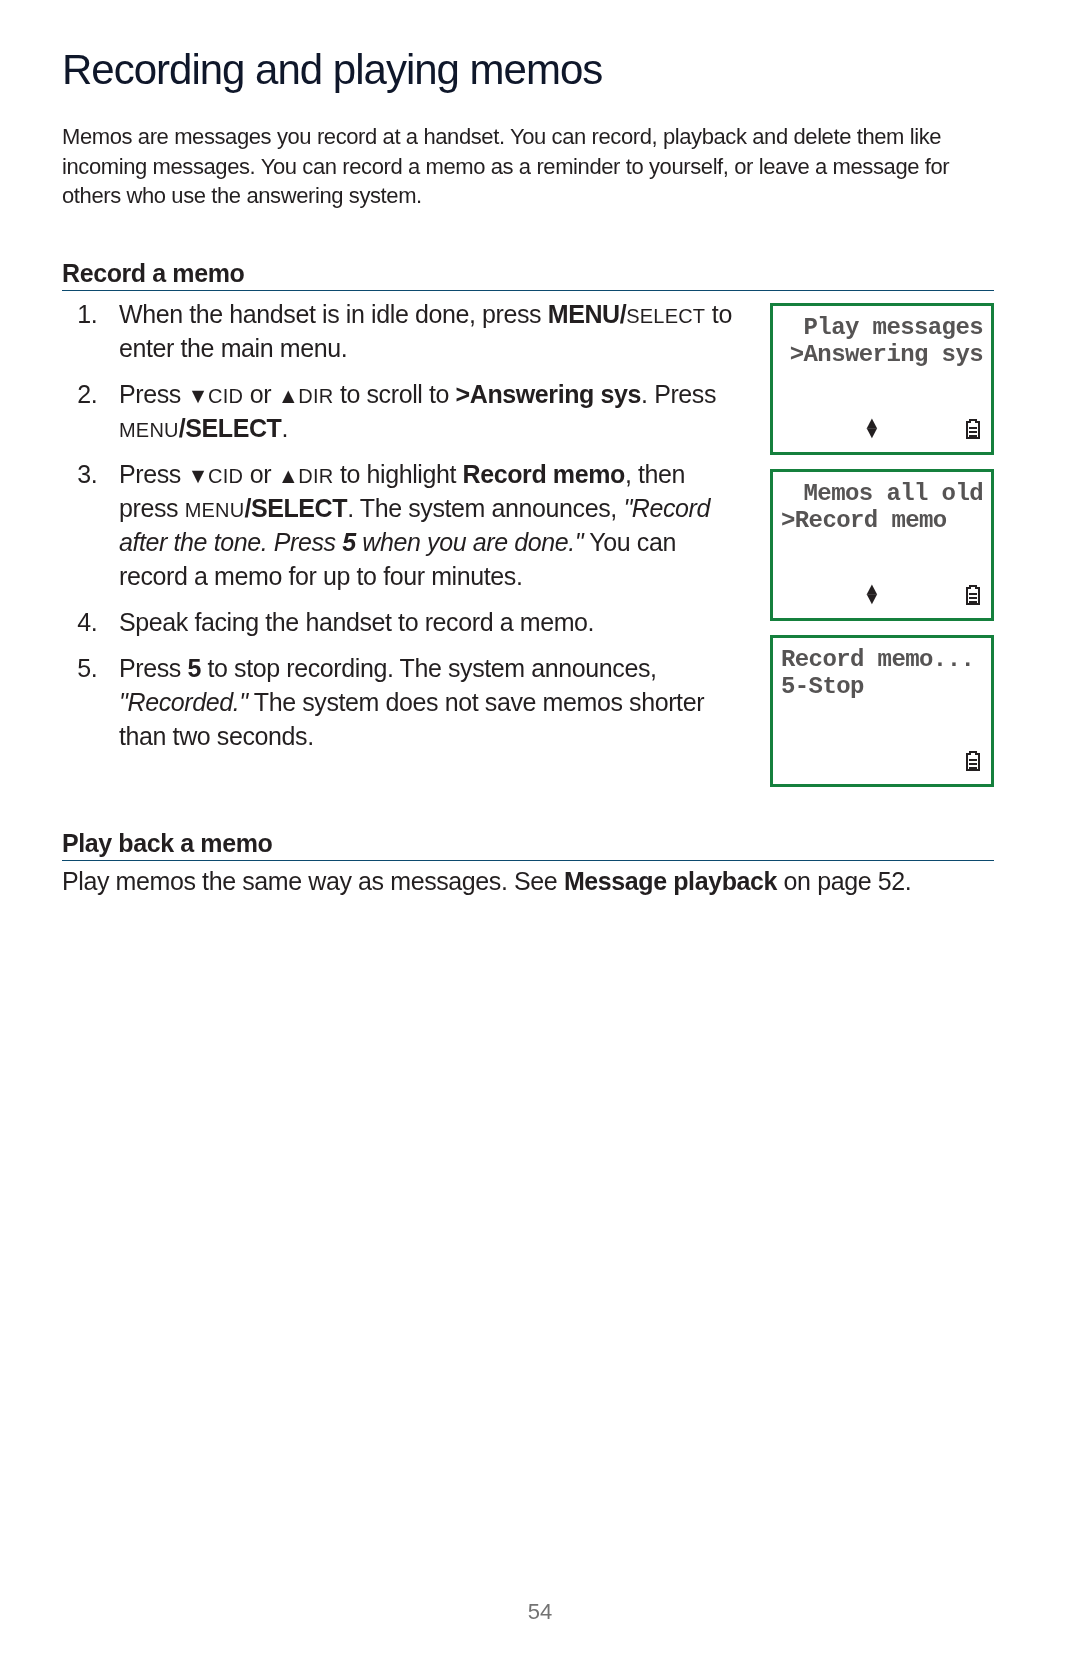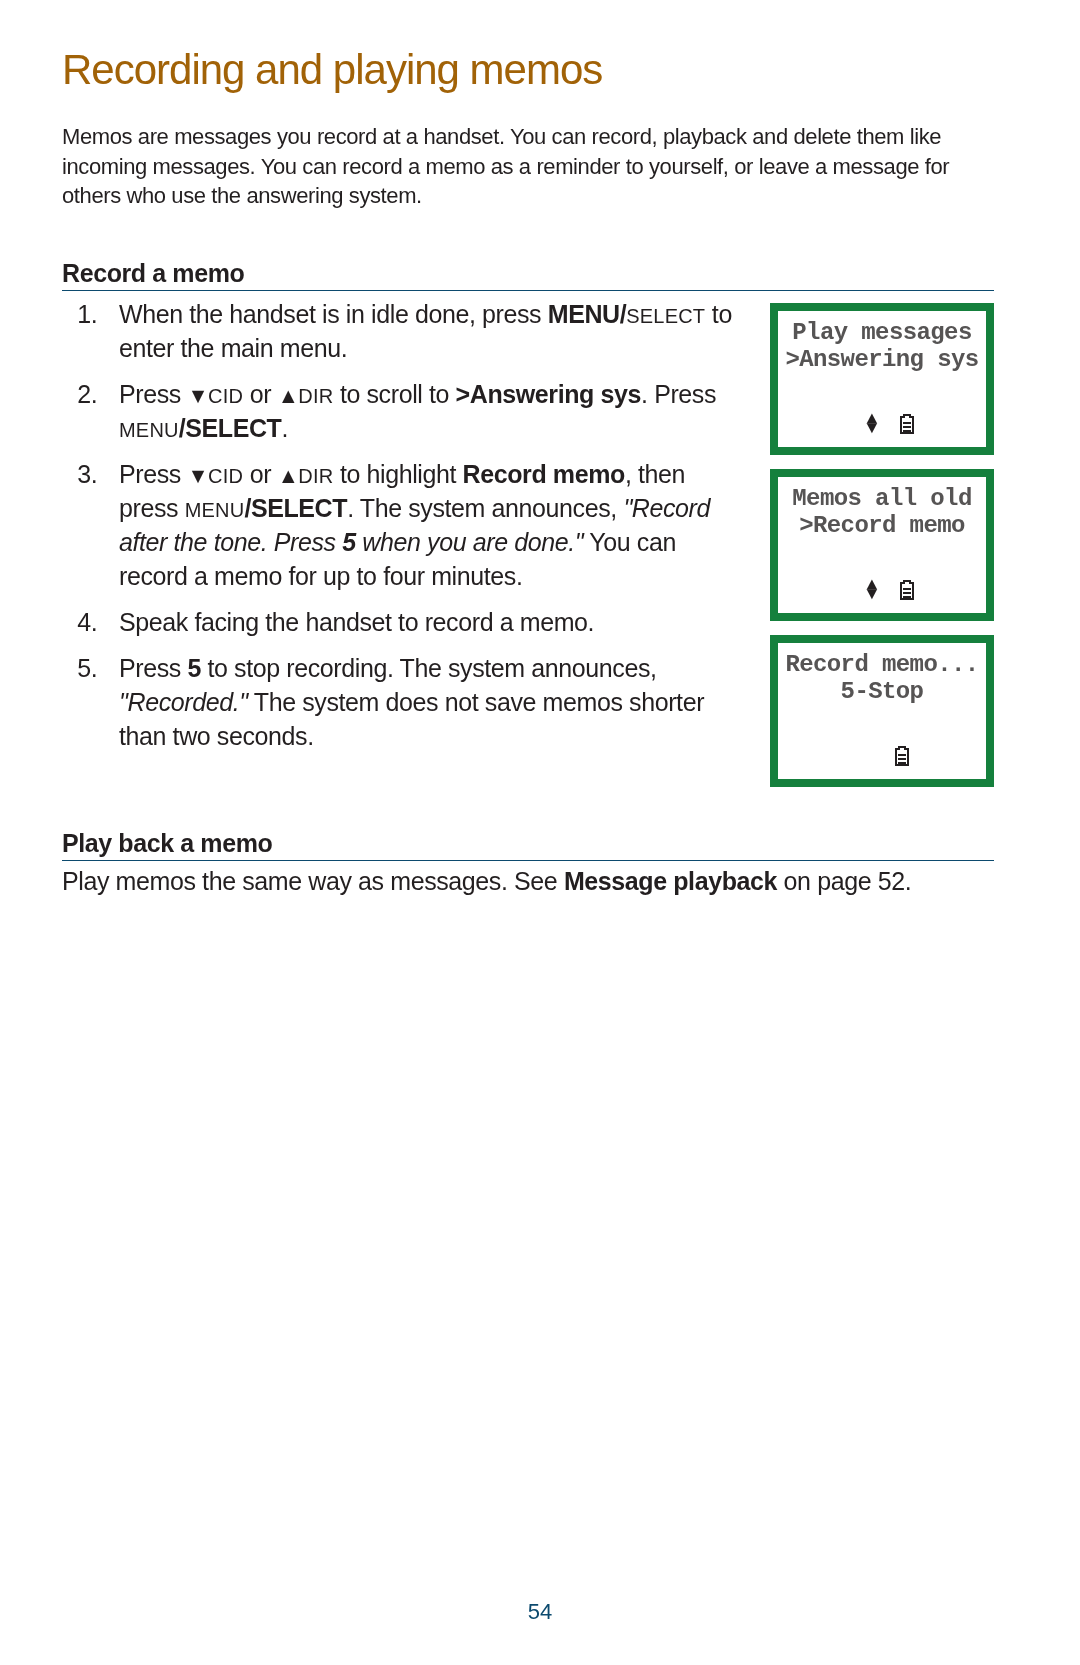--- a/index.html
+++ b/index.html
@@ -18,21 +18,21 @@
   }
   .eyebrow {
     font-size: 22px;
     color: #595758;
     letter-spacing: -0.4px;
     margin-bottom: -2px;
   }
   .title {
     font-family: Verdana, Geneva, sans-serif;
     font-size: 42px;
-    color: #a16207;
+    color: #0f172a;
     font-weight: 400;
     margin: 0 0 28px 0;
     letter-spacing: -1px;
   }
   .intro {
     font-size: 22px;
     line-height: 1.35;
     letter-spacing: -0.4px;
     margin-bottom: 48px;
     max-width: 950px;
@@ -78,27 +78,26 @@
     width: 224px;
     display: flex;
     flex-direction: column;
     gap: 14px;
     margin-top: 6px;
   }
   .screen {
     box-sizing: border-box;
     width: 224px;
     height: 152px;
-    border: 8px solid #15803d;
+    border: 3px solid #15803d;
     padding: 8px 8px 6px 8px;
     display: flex;
     flex-direction: column;
     background: #fff;
     font-family: "Courier New", monospace;
-    align-items: center;
   }
   .screen .line {
     font-size: 24px;
     color: #565454;
     white-space: nowrap;
     letter-spacing: -0.6px;
     font-weight: 700;
     text-align: right;
   }
   .screen .line.left { text-align: left; }
@@ -129,21 +128,21 @@
   }
   .batt svg { display: block; }
   .spacer { flex: 1; }
 
   .page-num {
     position: absolute;
     bottom: 40px;
     left: 0; right: 0;
     text-align: center;
     font-size: 22px;
-    color: #0c4a6e;
+    color: #737373;
   }
 </style>
 </head>
 <body>
 
 <div class="page">
 
   <h1 class="title">Recording and playing memos</h1>
 
   <div class="intro">Memos are messages you record at a handset. You can record, playback and delete them like incoming messages. You can record a memo as a reminder to yourself, or leave a message for others who use the answering system.</div>

